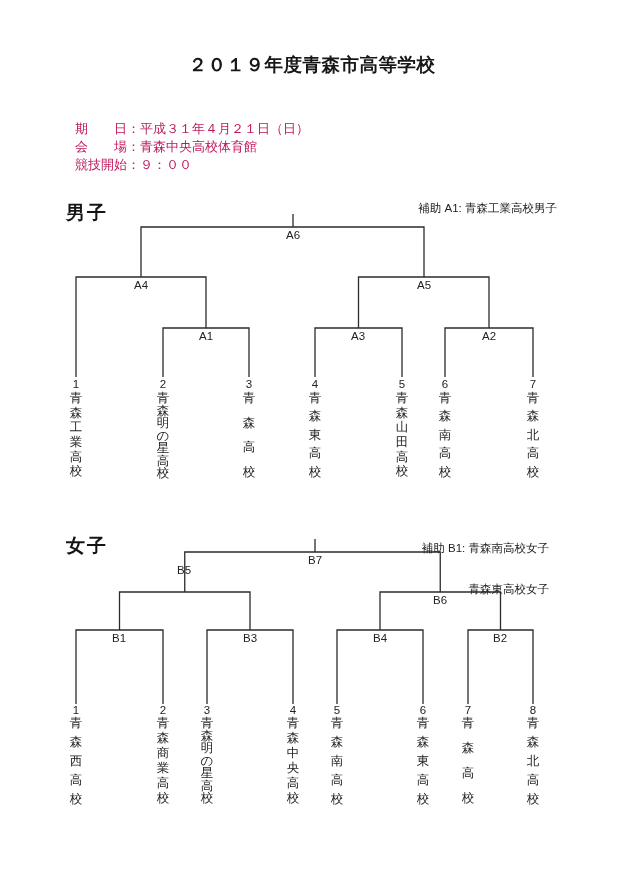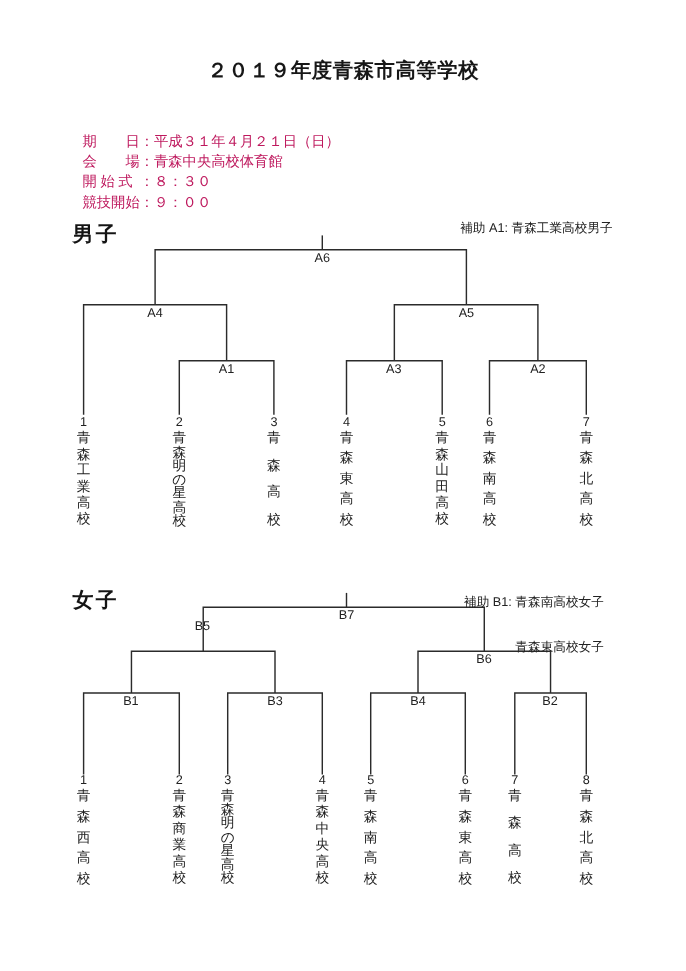--- a/index.html
+++ b/index.html
@@ -76,21 +76,20 @@
     <path d="M468 704 V630 H533 V704"></path>
   </svg>
 
   <div class="title-block">
     <div>２０１９年度青森市高等学校</div>
   </div>
 
   <div class="info-block">
     <div class="info-row"><span class="info-label">期　　日</span><span>：平成３１年４月２１日（日）</span></div>
     <div class="info-row"><span class="info-label">会　　場</span><span>：青森中央高校体育館</span></div>
-    <div class="info-row"><span class="info-label">開 始 式</span><span>：８：３０</span></div>
     <div class="info-row"><span class="info-label">競技開始</span><span>：９：００</span></div>
   </div>
 
   <div class="section-label" style="left:66px;top:200px;">男子</div>
   <div class="note" style="right:94px;top:202px;">補助 A1: 青森工業高校男子</div>
 
   <div class="ml" style="left:293px;top:230px;">A6</div>
   <div class="ml" style="left:141px;top:280px;">A4</div>
   <div class="ml" style="left:424px;top:280px;">A5</div>
   <div class="ml" style="left:206px;top:331px;">A1</div>

